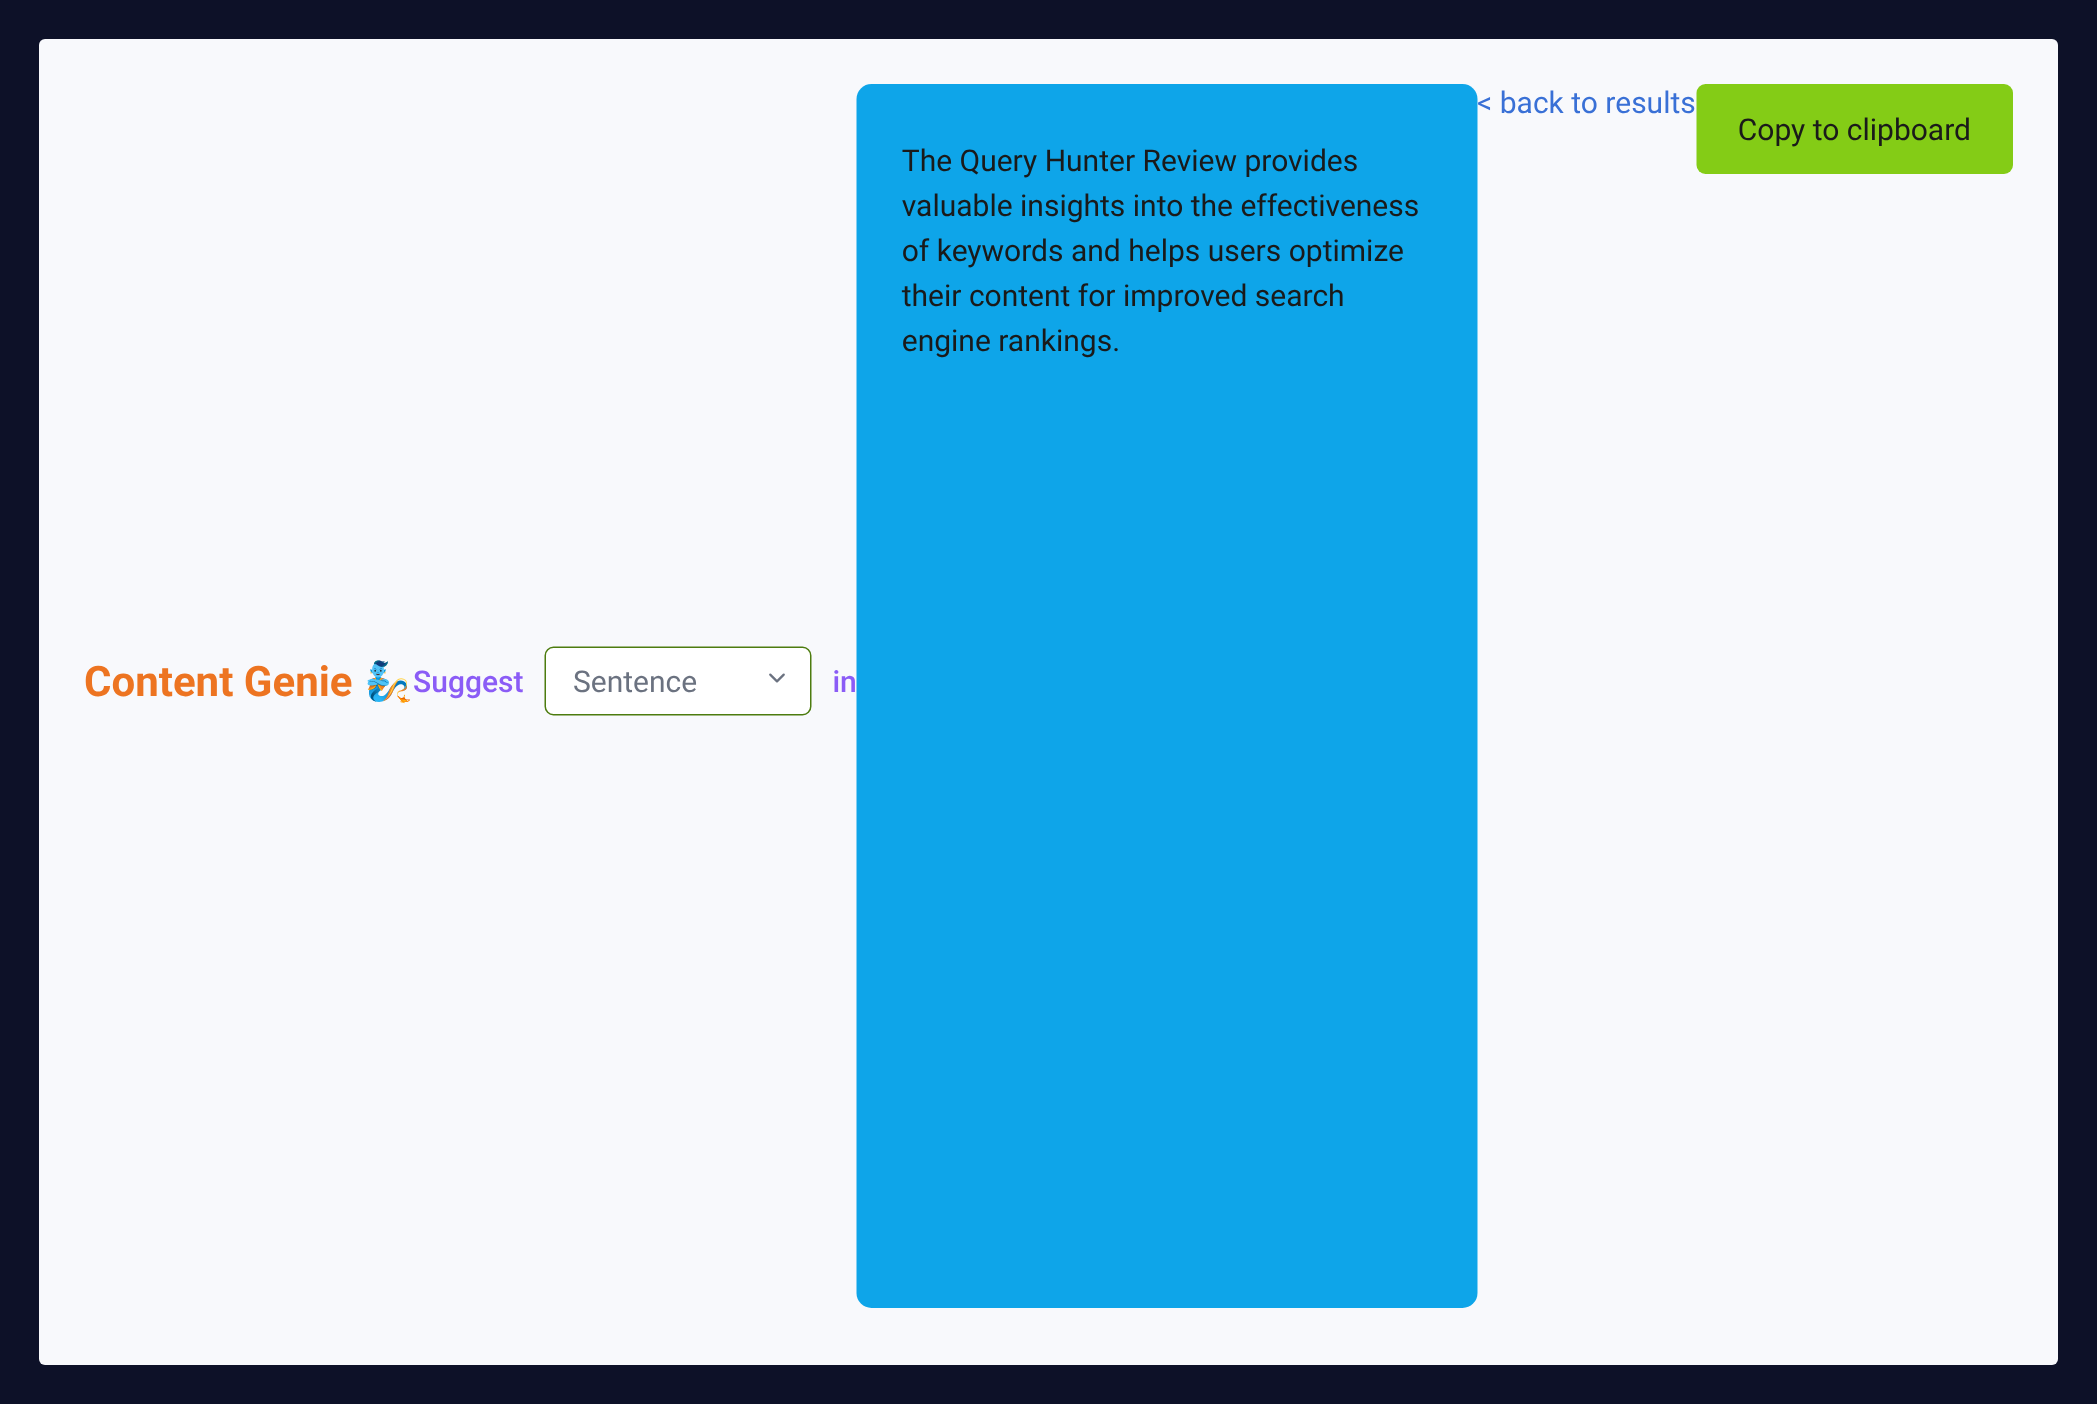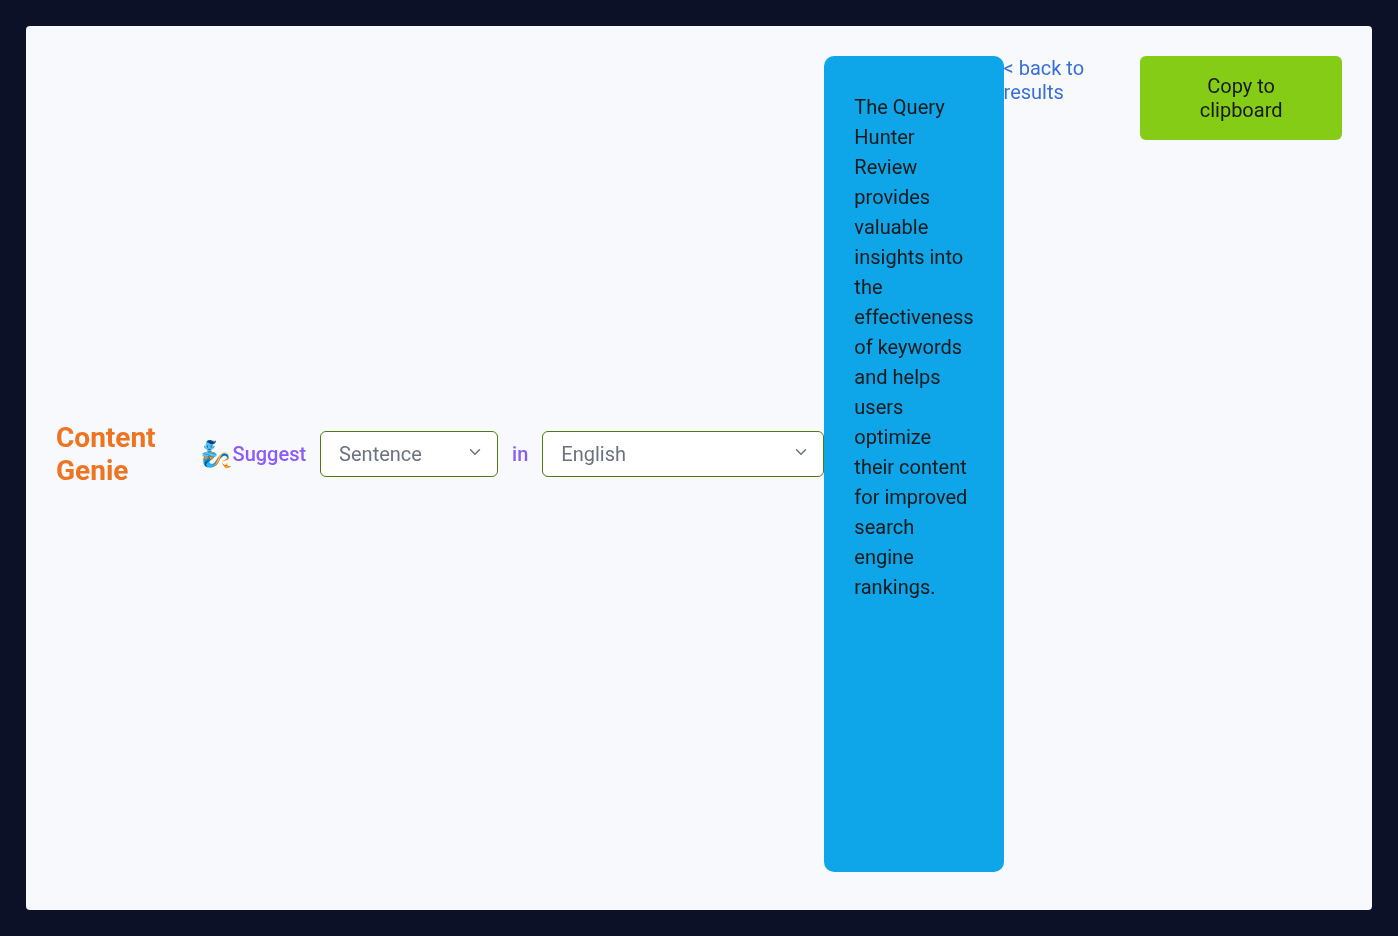--- a/index.html
+++ b/index.html
@@ -154,30 +154,20 @@
         <select class="select select-type">
           <option>Sentence</option>
         </select>
         <span class="chevron">
           <svg viewBox="0 0 24 24" fill="none" stroke="currentColor" stroke-width="2" stroke-linecap="round" stroke-linejoin="round">
             <polyline points="6 9 12 15 18 9"></polyline>
           </svg>
         </span>
       </div>
       <span class="control-label">in</span>
-      <div class="select-wrapper">
-        <select class="select select-language">
-          <option>English</option>
-        </select>
-        <span class="chevron">
-          <svg viewBox="0 0 24 24" fill="none" stroke="currentColor" stroke-width="2" stroke-linecap="round" stroke-linejoin="round">
-            <polyline points="6 9 12 15 18 9"></polyline>
-          </svg>
-        </span>
-      </div>
     </div>
   </div>
 
   <div class="content-area">
     <p class="content-text">The Query Hunter Review provides valuable insights into the effectiveness of keywords and helps users optimize their content for improved search engine rankings.</p>
   </div>
 
   <div class="footer">
     <a class="back-link">&lt; back to results</a>
     <button class="copy-button">Copy to clipboard</button>

